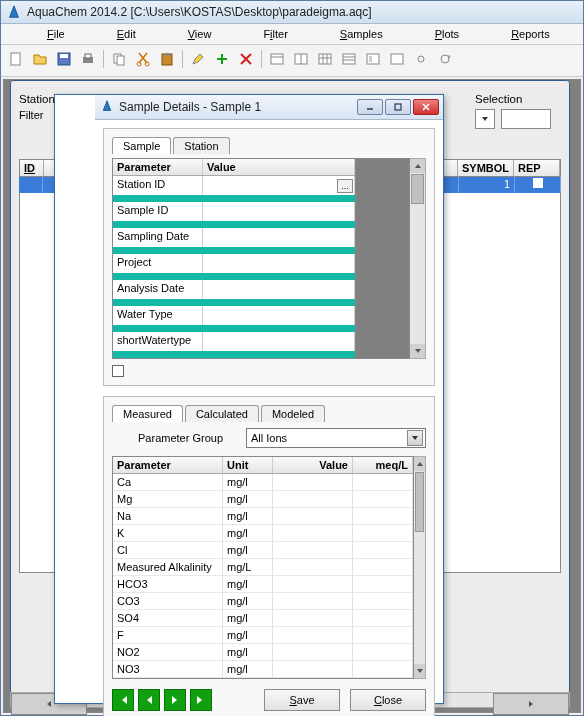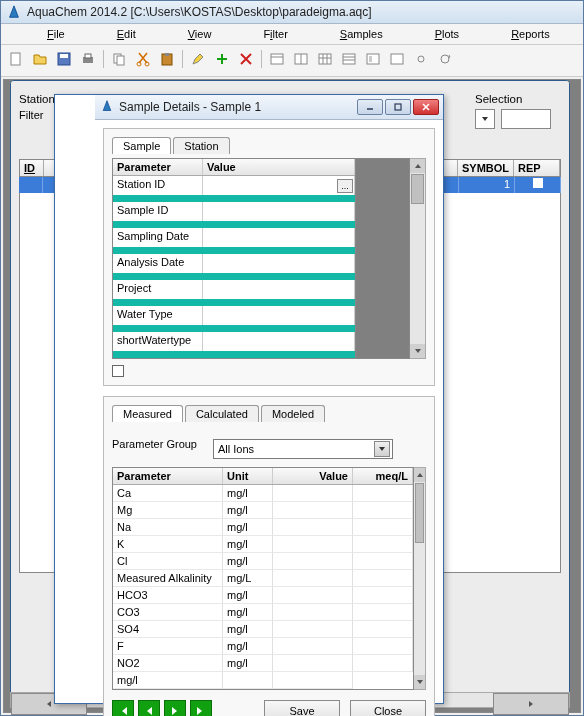--- a/index.html
+++ b/index.html
@@ -214,26 +214,25 @@
   }
   .vscroll .vb {
     height:14px; background:#d0d0d0; display:flex;align-items:center;justify-content:center;
   }
   .vscroll .thumb { flex:0 0 30px; background:#c0c0c0; margin:1px; border:1px solid #999;}
   .right-gray {
     flex:1; background:#808080; border:1px solid #888; border-left:none;
   }
   .chkrow { display:flex; align-items:center; gap:6px; margin-top:6px; }
   .chkbox { width:12px;height:12px;border:1px solid #666;background:#fff; }
-  .param-row { display:flex; align-items:center; gap:16px; margin: 6px 0 8px;}
+  .param-row { display:flex; align-items:center; gap:23px; margin: 6px 0 8px; justify-content: flex-end;}
   .dropdown {
     border:1px solid #7a7a7a; background:#fff; height:20px; width: 180px;
     display:flex; align-items:center; justify-content:space-between;
     padding: 0 2px 0 4px;
-    margin-top: 11px;
   }
   .dropdown .dd-btn {
     width:16px;height:16px;background:linear-gradient(#f0f0f0,#d0d0d0);
     border:1px solid #888; display:flex;align-items:center;justify-content:center;
   }
   .data-table {
     border:1px solid #888; background:#fff; width: 320px;
   }
   .data-table .dh, .data-table .dr {
     display:grid; grid-template-columns: 110px 50px 80px 60px;
@@ -505,25 +504,25 @@
                   </div>
                   <div class="mr">
                     <div class="c">Sample ID</div>
                     <div class="c"></div>
                   </div>
                   <div class="mr">
                     <div class="c">Sampling Date</div>
                     <div class="c"></div>
                   </div>
                   <div class="mr">
+                    <div class="c">Project</div>
+                    <div class="c"></div>
+                  </div>
+                  <div class="mr">
                     <div class="c">Analysis Date</div>
-                    <div class="c"></div>
-                  </div>
-                  <div class="mr">
-                    <div class="c">Project</div>
                     <div class="c"></div>
                   </div>
                   <div class="mr">
                     <div class="c">Water Type</div>
                     <div class="c"></div>
                   </div>
                   <div class="mr">
                     <div class="c">shortWatertype</div>
                     <div class="c"></div>
                   </div>
@@ -636,20 +635,21 @@
                     <div class="c"></div>
                     <div class="c"></div>
                   </div>
                   <div class="dr">
                     <div class="c">NO2</div>
                     <div class="c">mg/l</div>
                     <div class="c"></div>
                     <div class="c"></div>
                   </div>
                   <div class="dr">
+                    <div class="c">NO3</div>
                     <div class="c">mg/l</div>
                     <div class="c"></div>
                     <div class="c"></div>
                   </div>
                 </div>
             </div>
             <div class="vscroll" style="height:auto">
               <div class="vb">
                   <svg width="8" height="8" viewBox="0 0 8 8">
                     <path d="M1 6l3-4 3 4z" fill="#555"></path>

